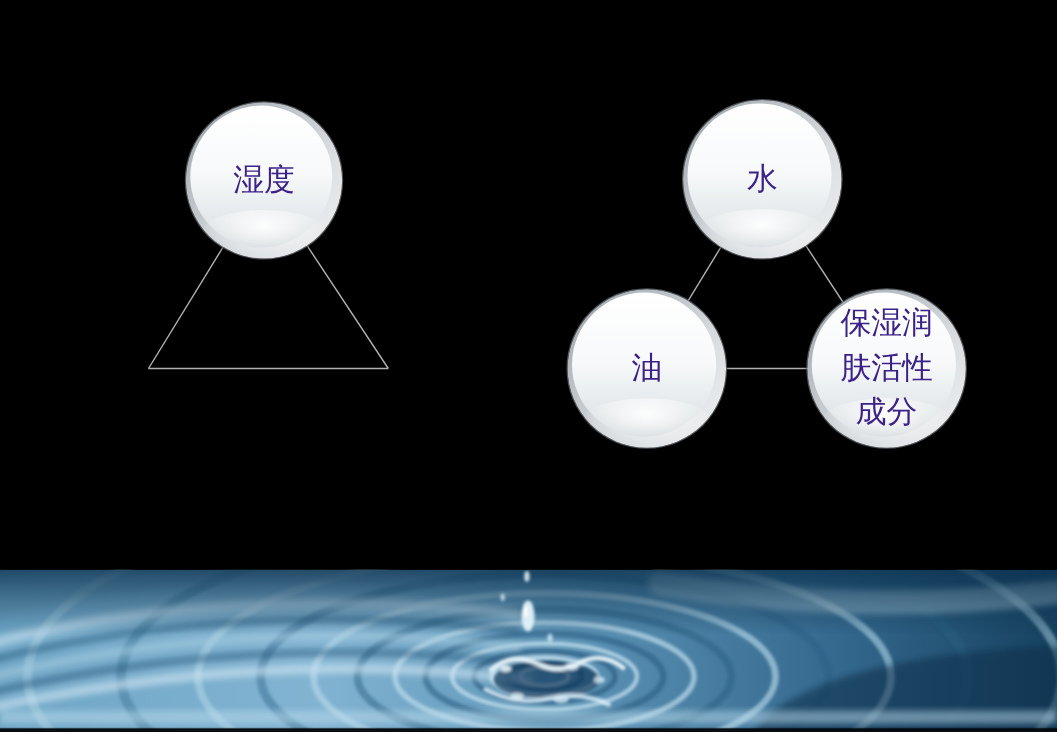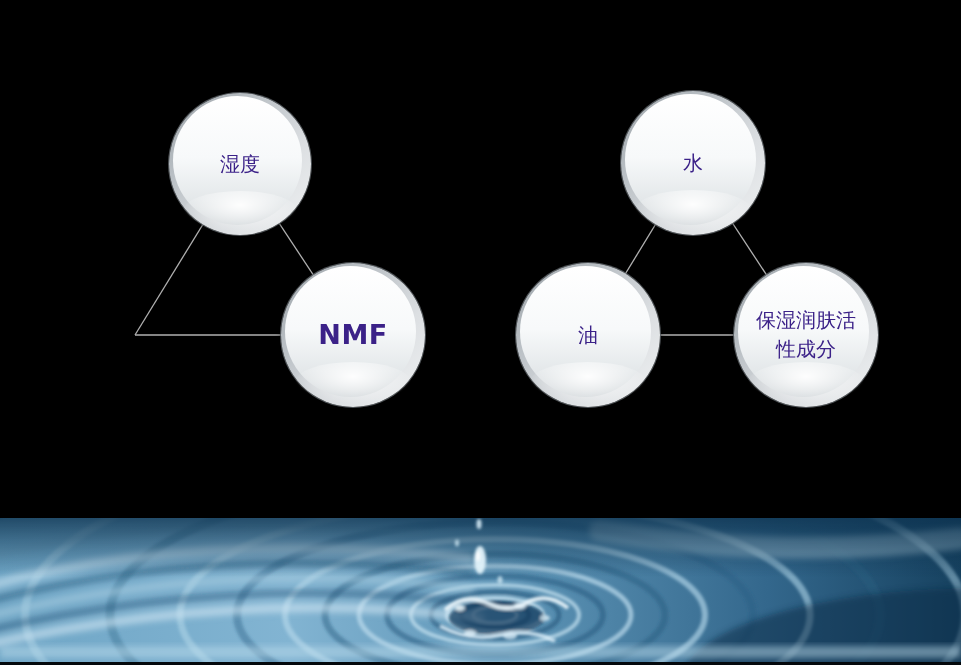--- a/index.html
+++ b/index.html
@@ -30,21 +30,21 @@
   .sphere::after {
     content:""; position:absolute; left:10%; bottom:3%;
     width:80%; height:28%; border-radius:50%;
     background:radial-gradient(ellipse at 50% 35%, rgba(255,255,255,0.95) 0%, rgba(255,255,255,0) 72%);
   }
   .sphere-label {
     position:absolute; inset:0; z-index:3;
     display:flex; align-items:center; justify-content:center;
     text-align:center;
     color:#3b2188;
-    font-size:20px;
+    font-size:28px;
     line-height:1.45;
   }
   .label-bold .sphere-label { font-weight:bold; font-size:27px; letter-spacing:0.5px; }
   .wrap-narrow .sphere-label span { display:inline-block; width:102px; }
   .sphere-label span { display:inline-block; }
 
   
   .n-humidity { left:169px; top:93px;  width:142px; height:142px; }
   .n-lipid    { left:63px;  top:263px; width:144px; height:144px; }
   .n-nmf      { left:281px; top:263px; width:144px; height:144px; }
@@ -69,25 +69,20 @@
     <line x1="240" y1="164" x2="353" y2="335"></line>
     <line x1="135" y1="335" x2="353" y2="335"></line>
     <line x1="693" y1="163" x2="588" y2="335"></line>
     <line x1="693" y1="163" x2="806" y2="335"></line>
     <line x1="588" y1="335" x2="806" y2="335"></line>
   </svg>
 
   <div class="sphere n-humidity">
     <div class="sphere-label">
         <span>湿度</span>
-      </div>
-  </div>
-  <div class="sphere n-nmf label-bold">
-    <div class="sphere-label">
-        <span>NMF</span>
       </div>
   </div>
 
   <div class="sphere n-water">
     <div class="sphere-label">
         <span>水</span>
       </div>
   </div>
   <div class="sphere n-oil">
     <div class="sphere-label">

